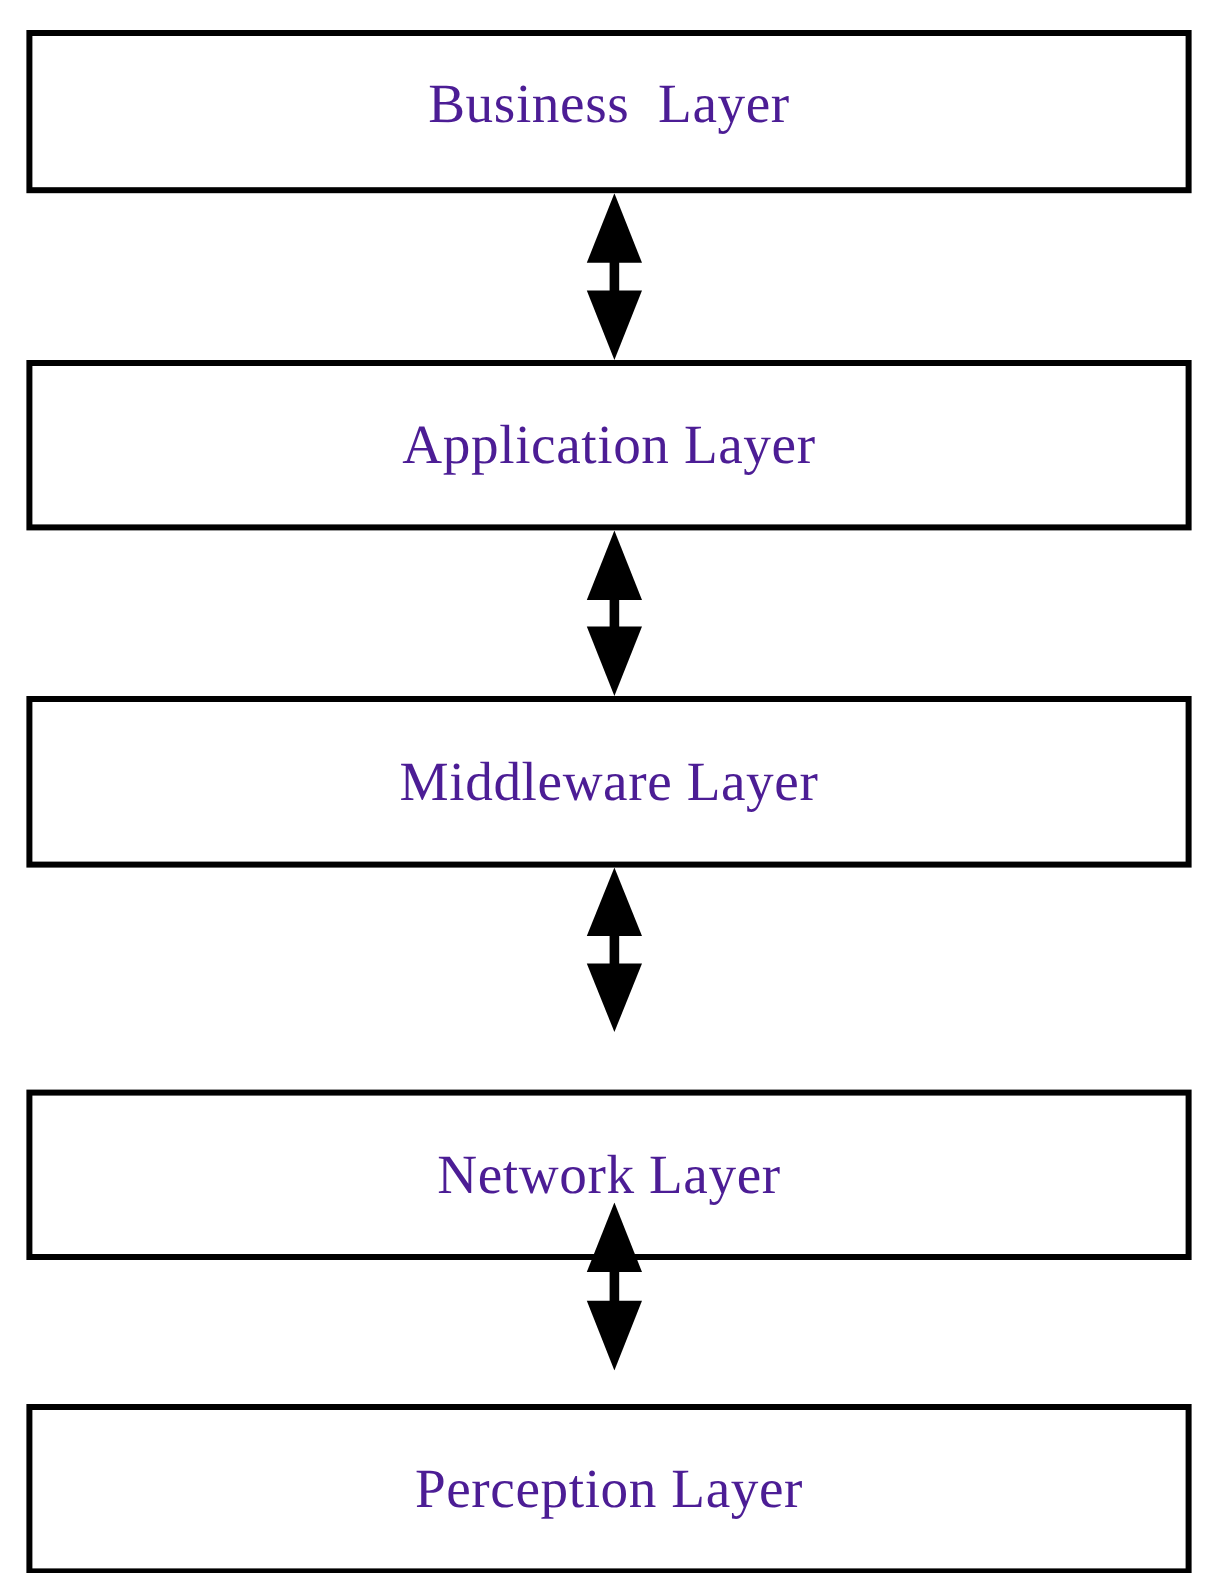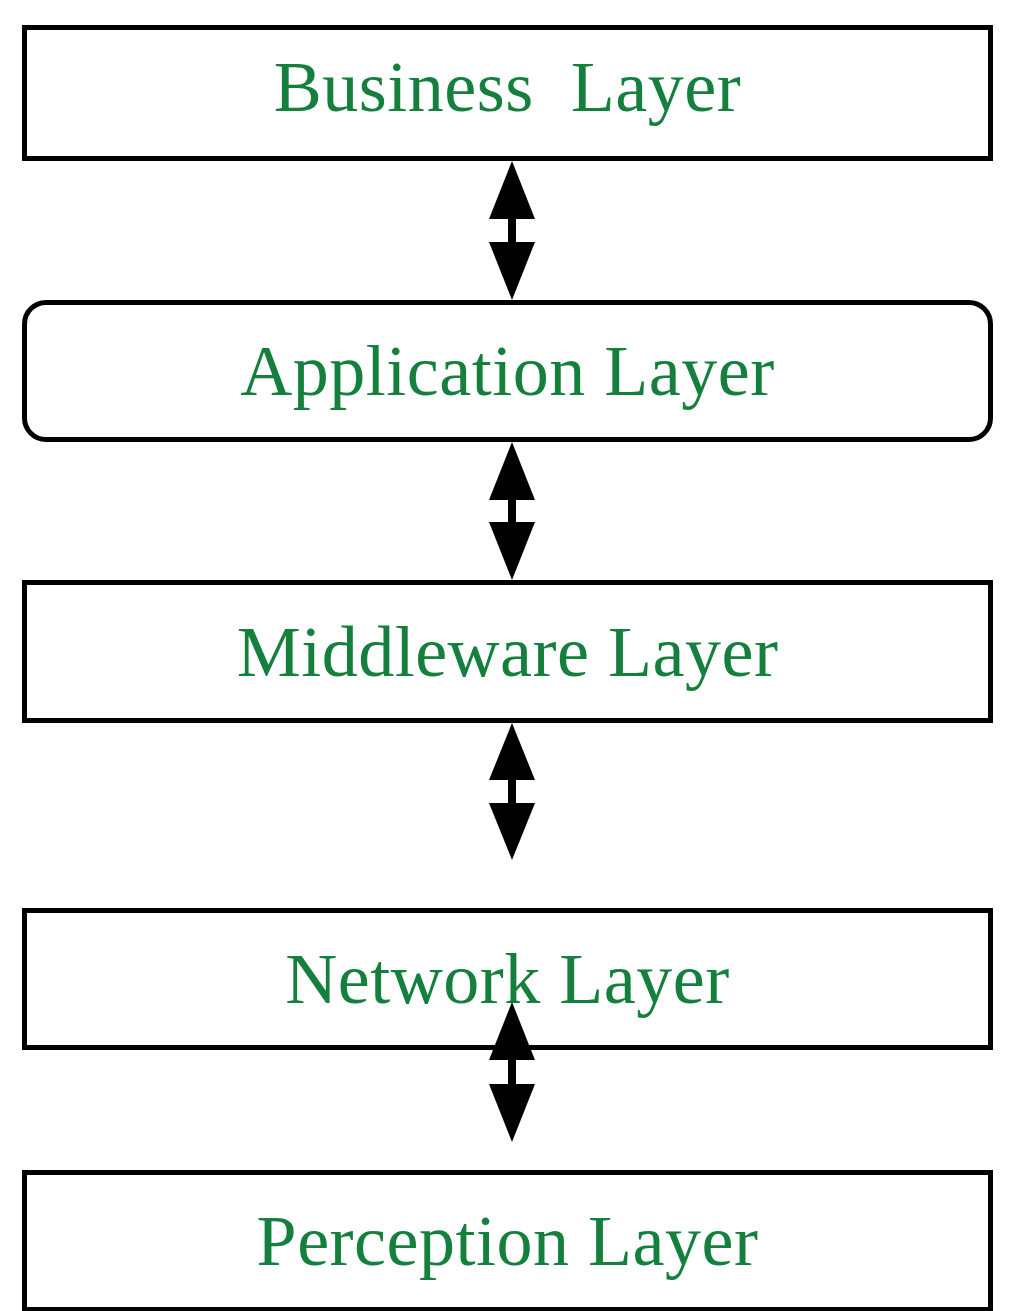--- a/index.html
+++ b/index.html
@@ -28,31 +28,31 @@
     box-sizing: border-box;
     border: 5px solid #000000;
     background: #ffffff;
     display: flex;
     align-items: center;
     justify-content: center;
   }
 
   .layer-label {
     font-family: "Liberation Serif", "DejaVu Serif", serif;
-    font-size: 72px;
+    font-size: 46px;
     line-height: 1.0;
-    color: #15803d;
+    color: #4c1d95;
     white-space: pre;
     letter-spacing: 0.5px;
     font-weight: 400;
   }
 
   
   #box-business    { top: 25px;   height: 136px; }
-  #box-application { top: 300px;  height: 142px; border-radius: 24px; }
+  #box-application { top: 300px;  height: 142px; }
   #box-middleware  { top: 580px;  height: 143px; }
   #box-network     { top: 908px;  height: 142px; }
   #box-perception  { top: 1136px; height: 142px; margin-top: 34px; }
 
   
   #box-business .layer-label { position: relative; top: -6px; }
 
   .connector {
     position: absolute;
     left: 487px;

